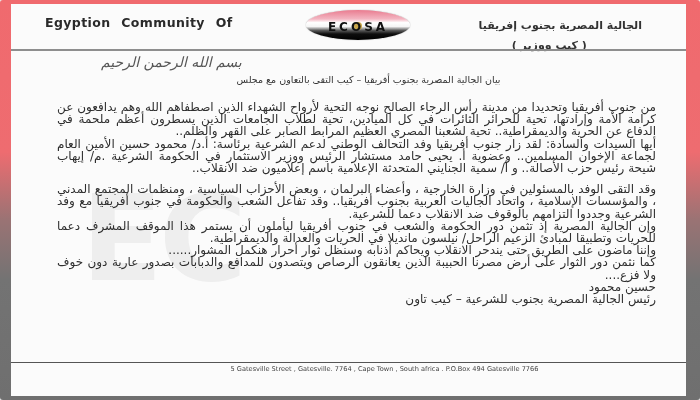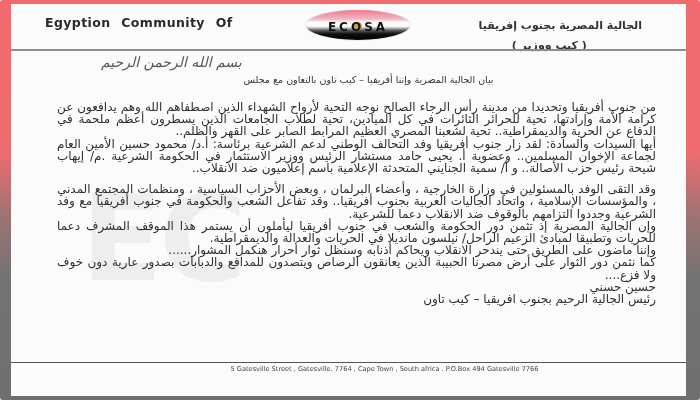--- a/index.html
+++ b/index.html
@@ -99,32 +99,32 @@
     <div class="hdr-ar">
       <span style="display:block">الجالية المصرية بجنوب إفريقيا</span>
       <span class="l2">( كيب ووزير )</span>
     </div>
   </div>
   <div class="hdr-rule"></div>
 
   <div class="basmala">بسم الله الرحمن الرحيم</div>
 
   <div class="title">
-    <div>بيان الجالية المصرية وإننا أفريقيا – كيب تاون بالتعاون مع مجلس</div>
+    <div>بيان الجالية المصرية بجنوب أفريقيا – كيب التقى بالتعاون مع مجلس</div>
   </div>
 
   <div class="body-text">
     <p>من جنوب أفريقيا وتحديدا من مدينة رأس الرجاء الصالح نوجه التحية لأرواح الشهداء الذين اصطفاهم الله وهم يدافعون عن كرامة الأمة وإرادتها، تحية للحرائر الثائرات في كل الميادين، تحية لطلاب الجامعات الذين يسطرون أعظم ملحمة في الدفاع عن الحرية والديمقراطية.. تحية لشعبنا المصري العظيم المرابط الصابر على القهر والظلم..</p>
     <p>أيها السيدات والسادة: لقد زار جنوب أفريقيا وفد التحالف الوطني لدعم الشرعية برئاسة: أ.د/ محمود حسين الأمين العام لجماعة الإخوان المسلمين.. وعضوية أ. يحيى حامد مستشار الرئيس ووزير الاستثمار في الحكومة الشرعية .م/ إيهاب شيحة رئيس حزب الأصالة.. و أ/ سمية الجنايني المتحدثة الإعلامية باسم إعلاميون ضد الانقلاب..</p>
     <div class="gap"></div>
     <p>وقد التقى الوفد بالمسئولين في وزارة الخارجية ، وأعضاء البرلمان ، وبعض الأحزاب السياسية ، ومنظمات المجتمع المدني ، والمؤسسات الإسلامية ، واتحاد الجاليات العربية بجنوب أفريقيا.. وقد تفاعل الشعب والحكومة في جنوب أفريقيا مع وفد الشرعية وجددوا التزامهم بالوقوف ضد الانقلاب دعما للشرعية.</p>
     <p>وإن الجالية المصرية إذ تثمن دور الحكومة والشعب في جنوب أفريقيا ليأملون أن يستمر هذا الموقف المشرف دعما للحريات وتطبيقا لمبادئ الزعيم الراحل/ نيلسون مانديلا في الحريات والعدالة والديمقراطية.</p>
     <p>وإننا ماضون على الطريق حتى يندحر الانقلاب ويحاكم أذنابه وسنظل ثوار أحرار هنكمل المشوار......</p>
     <p>كما نثمن دور الثوار على أرض مصرنا الحبيبة الذين يعانقون الرصاص ويتصدون للمدافع والدبابات بصدور عارية دون خوف ولا فزع....</p>
-    <p class="sig">حسين حسني</p>
-    <p class="sig">رئيس الجالية الرحيم بجنوب افريقيا – كيب تاون</p>
+    <p class="sig">حسين محمود</p>
+    <p class="sig">رئيس الجالية المصرية بجنوب للشرعية – كيب تاون</p>
   </div>
 
   <div class="ftr-rule"></div>
   <div class="footer">
     <div>5 Gatesville Street , Gatesville. 7764 , Cape Town , South africa . P.O.Box 494 Gatesville 7766</div>
   </div>
 </div>
 
 </body></html>

